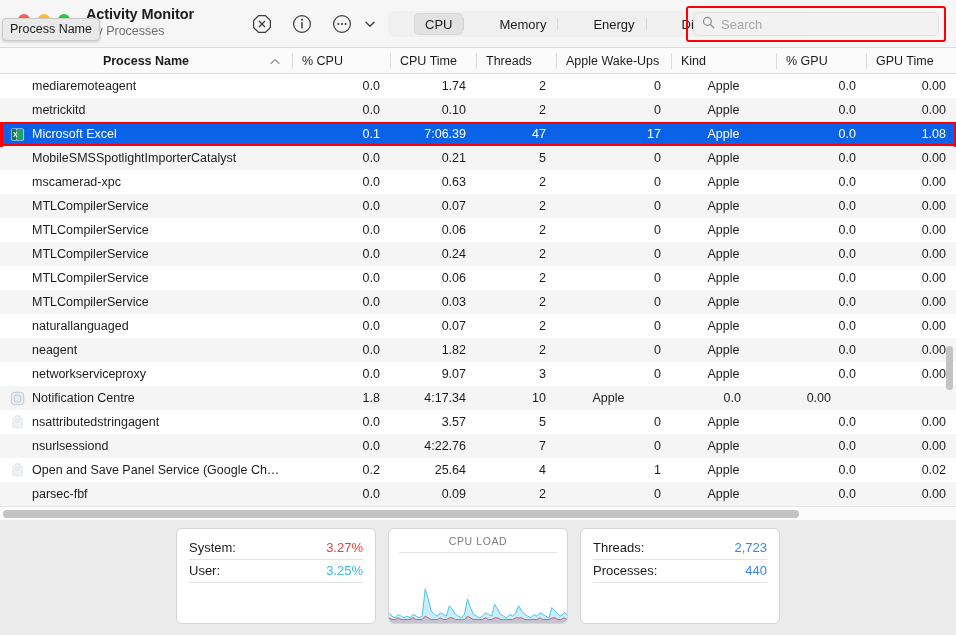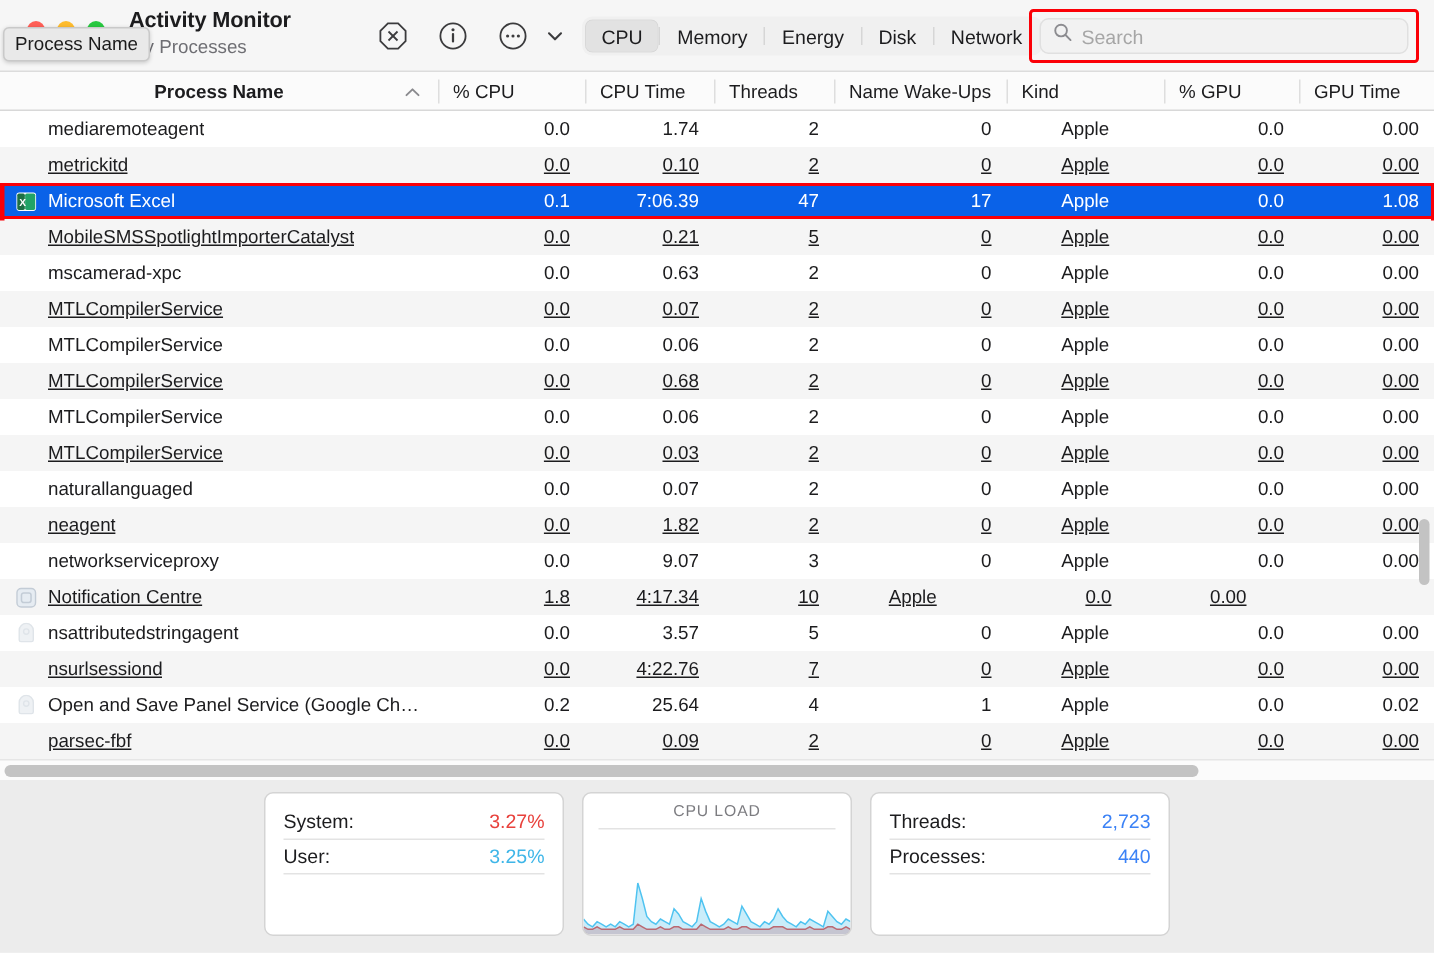--- a/index.html
+++ b/index.html
@@ -73,20 +73,21 @@
     border-radius: 7px;
     padding: 2px;
   }
   .seg {
     position: relative;
     display: flex; align-items: center; justify-content: center;
     padding: 0 11px;
     font-size: 13px; color: #1c1c1e;
     border-radius: 5px;
     white-space: nowrap;
+    margin-left: 24px;
   }
   .seg.active { background: #e2e2e2; box-shadow: inset 0 0 0 .5px rgba(0,0,0,.06); }
   .seg-div { width: 1px; margin: 5px 0; background: #d6d6d6; }
 
   .search-wrap {
     position: absolute; left: 686px; top: 6px;
     width: 260px; height: 36px; border-radius: 11px;
   }
   .search-anno {
     position: absolute; inset: 0;
@@ -140,21 +141,21 @@
     height: 432px;
     overflow: hidden;
     background: #fff;
   }
   .row {
     display: flex; align-items: center;
     height: 24px;
     font-size: 12.5px; color: #1c1c1e;
   }
   .row.odd  { background: #ffffff; }
-  .row.even { background: #f5f5f5; text-decoration: underline; }
+  .row.even { background: #f5f5f5; }
   .row.selected { background: #0a62e8; color: #fff; }
 
   .cell { padding: 0 10px; display: flex; align-items: center; height: 24px; overflow: hidden; }
   .cell.name { width: 292px; gap: 7px; }
   .cell.num  { justify-content: flex-end; }
   .cell.kind { justify-content: center; }
   .pname { white-space: nowrap; overflow: hidden; text-overflow: ellipsis; }
 
   .picon { width: 15px; height: 15px; flex: 0 0 15px; display: flex; align-items: center; justify-content: center; }
   .picon.blank { visibility: hidden; }
@@ -333,21 +334,21 @@
       <div class="th num" style="width: 98px;">
         <span>% CPU</span>
       </div>
       <div class="th num" style="width: 86px;">
         <span>CPU Time</span>
       </div>
       <div class="th num" style="width: 80px;">
         <span>Threads</span>
       </div>
       <div class="th num" style="width: 115px;">
-        <span>Name Wake-Ups</span>
+        <span>Apple Wake-Ups</span>
       </div>
       <div class="th num" style="width: 105px;">
         <span>Kind</span>
       </div>
       <div class="th num" style="width: 90px;">
         <span>% GPU</span>
       </div>
       <div class="th num" style="width: 90px;">
         <span>GPU Time</span>
       </div>
@@ -453,21 +454,21 @@
         <div class="cell kind" style="width: 105px;">Apple</div>
         <div class="cell num" style="width: 90px;">0.0</div>
         <div class="cell num" style="width: 90px;">0.00</div>
       </div>
       <div class="row even">
         <div class="cell name" style="width: 292px;">
           <span class="picon blank"></span>
           <span class="pname">MTLCompilerService</span>
         </div>
         <div class="cell num" style="width: 98px;">0.0</div>
-        <div class="cell num" style="width: 86px;">0.68</div>
+        <div class="cell num" style="width: 86px;">0.24</div>
         <div class="cell num" style="width: 80px;">2</div>
         <div class="cell num" style="width: 115px;">0</div>
         <div class="cell kind" style="width: 105px;">Apple</div>
         <div class="cell num" style="width: 90px;">0.0</div>
         <div class="cell num" style="width: 90px;">0.00</div>
       </div>
       <div class="row odd">
         <div class="cell name" style="width: 292px;">
           <span class="picon blank"></span>
           <span class="pname">MTLCompilerService</span>

